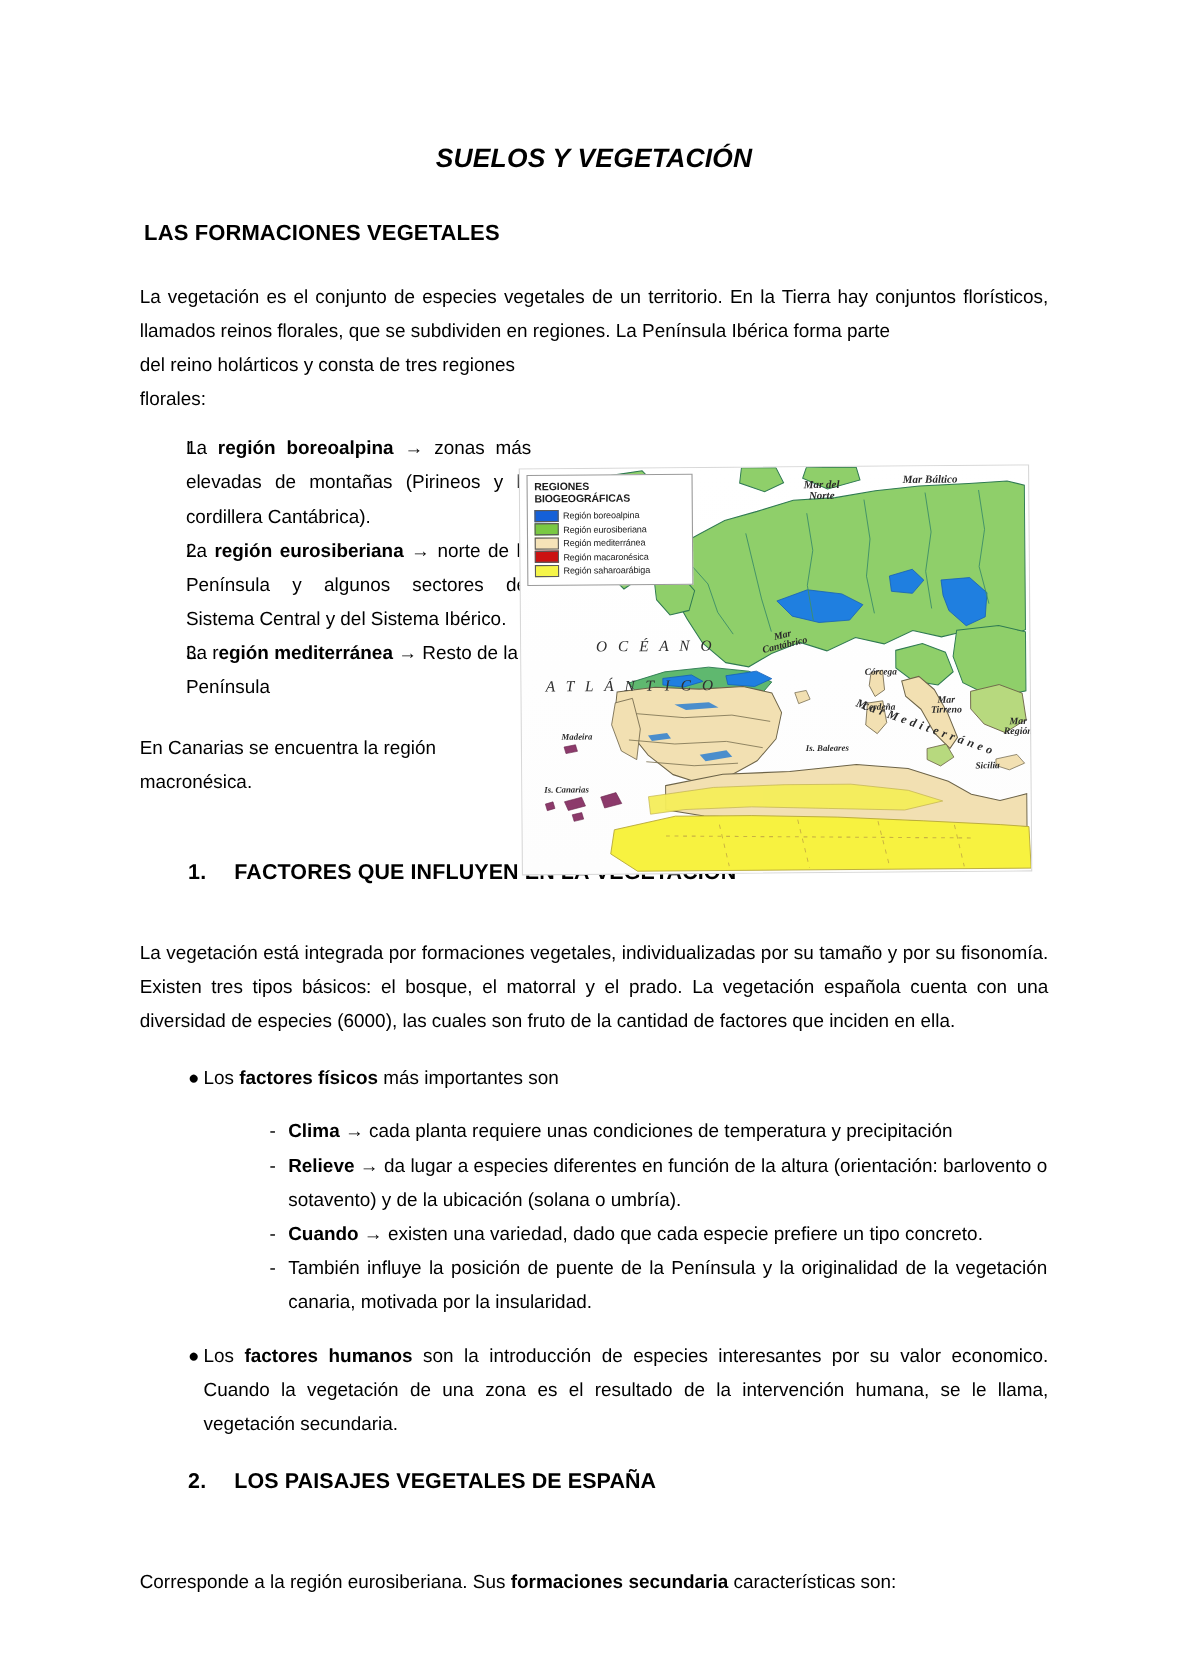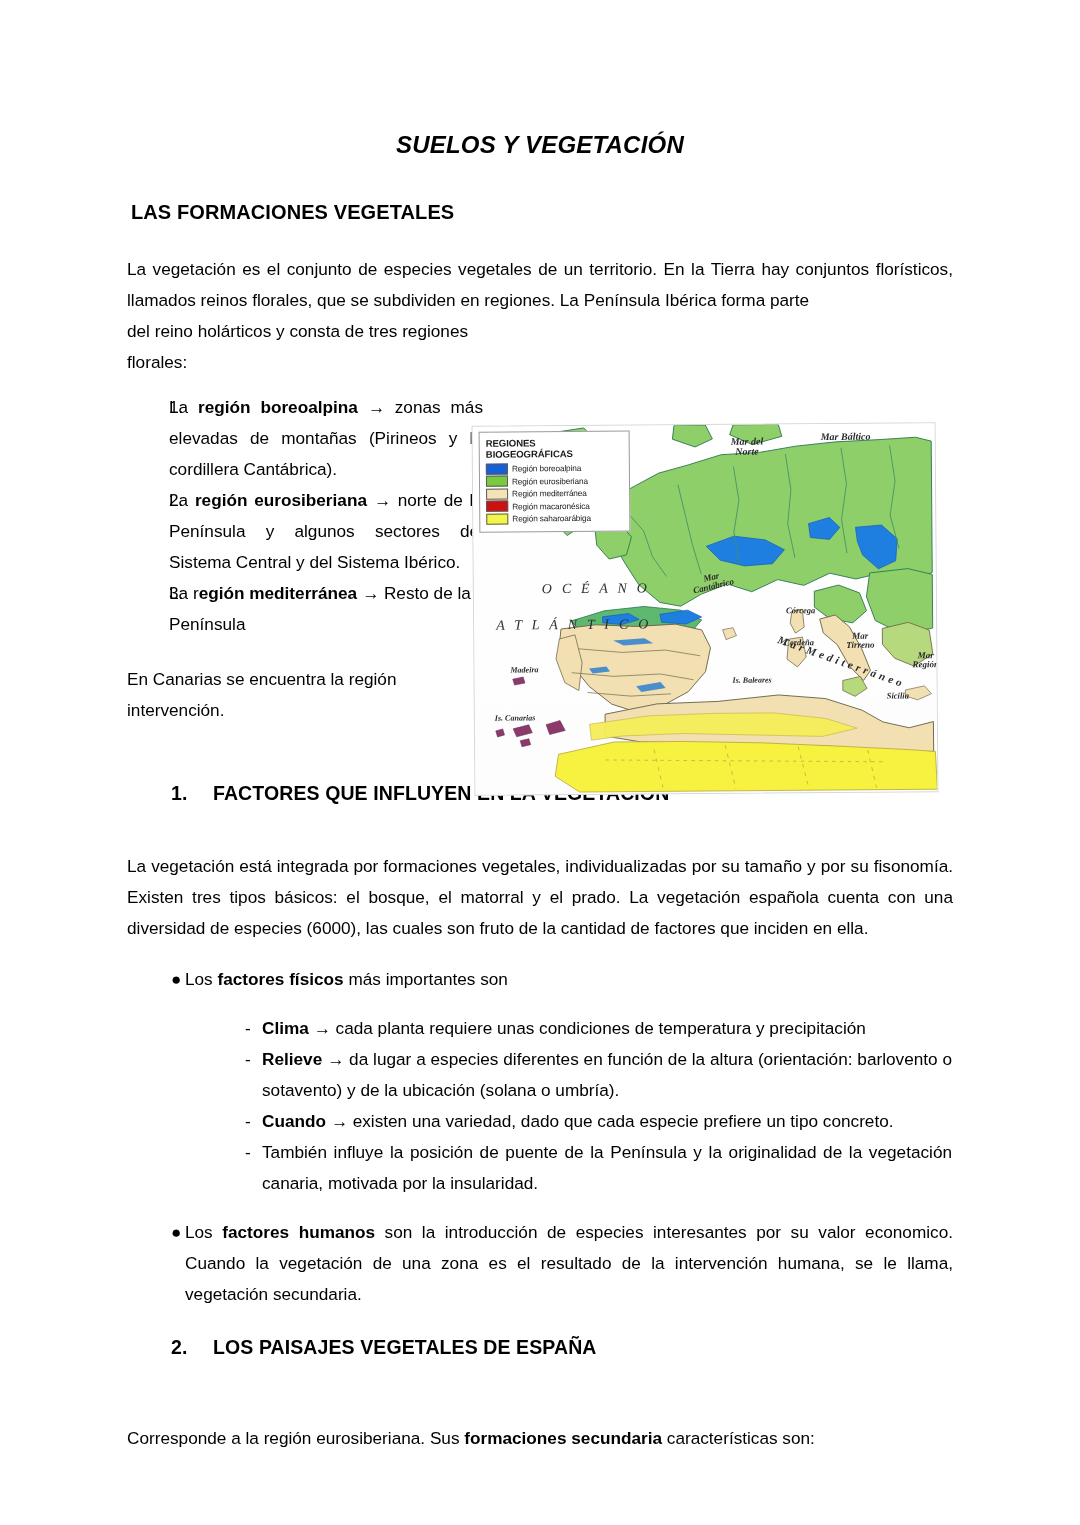--- a/index.html
+++ b/index.html
@@ -254,21 +254,21 @@
           <span class="marker">2.</span>
           <span class="body"><span>La </span><b>región eurosiberiana</b><span> → </span><span>norte de la Península y algunos sectores del Sistema Central y del Sistema Ibérico.</span></span>
         </li>
         <li>
           <span class="marker">3.</span>
           <span class="body nojust"><span>La r</span><b>egión mediterránea</b><span> → </span><span>Resto de la Península</span></span>
         </li>
       </ol>
 
       <div class="sp-24"></div>
-      <div class="para intro-narrow nojust">En Canarias se encuentra la región intervención.</div>
+      <div class="para intro-narrow nojust">En Canarias se encuentra la región macronésica.</div>
 
       <div class="map-fig">
         <div class="map-frame">
 
           <div class="map-canvas">
             <svg viewBox="0 0 532 370" preserveAspectRatio="none">
               <defs>
                 <linearGradient id="seaFade" x1="0" y1="0" x2="0" y2="1">
                   <stop offset="0%" stop-color="#ffffff"></stop>
                   <stop offset="100%" stop-color="#fdfdfd"></stop>

